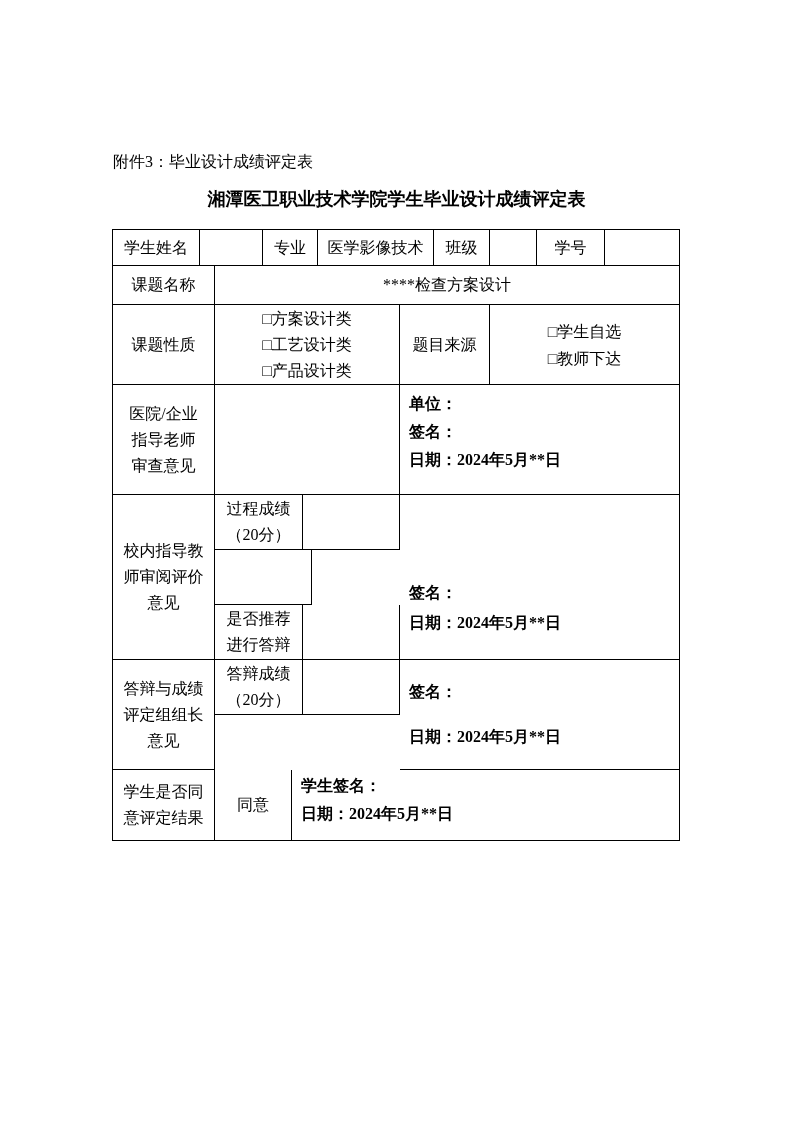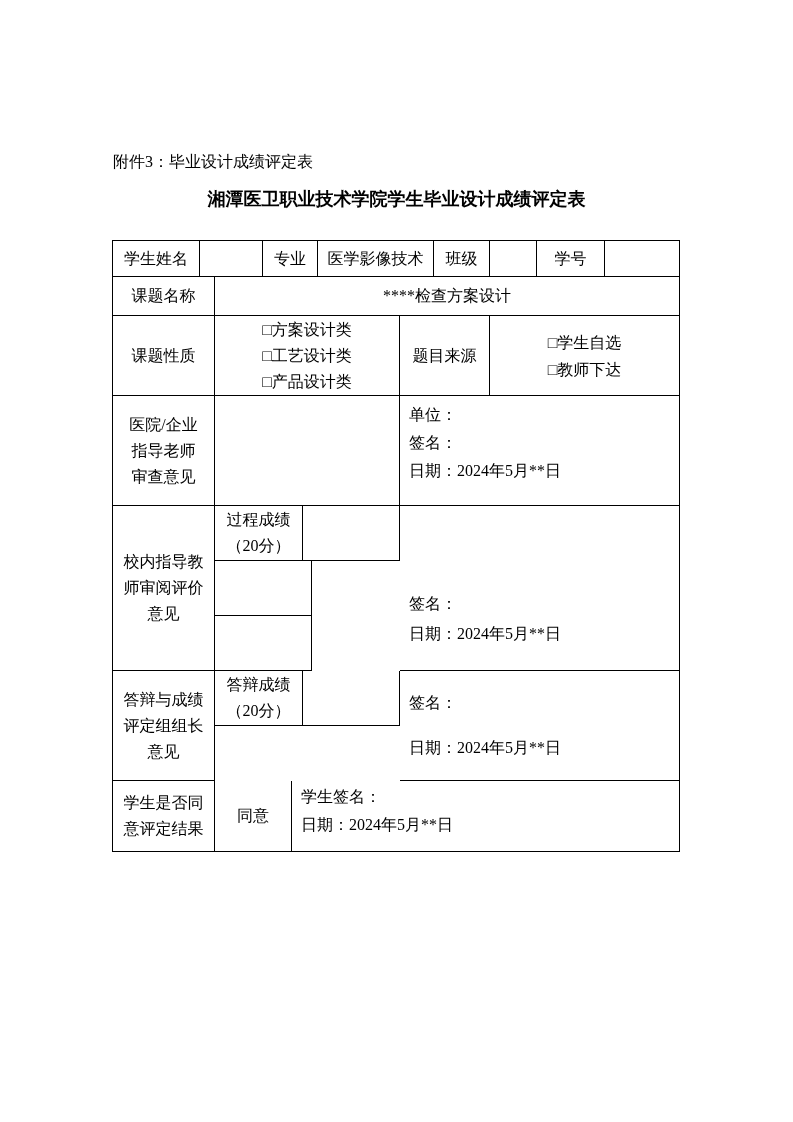--- a/index.html
+++ b/index.html
@@ -3,21 +3,21 @@
 <meta charset="utf-8">
 <style>
   html,body{margin:0;padding:0;background:#ffffff;}
   .page{
     position:relative;width:793px;height:1122px;background:#ffffff;
     font-family:"Liberation Serif","DejaVu Serif",serif;color:#000;overflow:hidden;
   }
   .attachment-label{position:absolute;left:113px;top:152px;font-size:16px;}
   .form-title{position:absolute;left:0;top:187px;width:100%;text-align:center;
     font-size:18px;font-weight:bold;}
-  .form-table{position:absolute;left:112px;top:240px;width:568px;border:1px solid #000;
+  .form-table{position:absolute;left:112px;top:229px;width:568px;border:1px solid #000;
     font-size:16px;box-sizing:border-box;}
   .trow{display:flex;}
   .subrow{display:flex;}
   .cell{
     border-right:1px solid #000;border-bottom:1px solid #000;
     display:flex;flex-direction:column;align-items:center;justify-content:center;
     text-align:center;flex-shrink:0;box-sizing:border-box;line-height:26px;
     overflow:hidden;
   }
   .cell.last{border-right:none;flex:1;}
@@ -28,21 +28,21 @@
   .c87{width:87px}.c63{width:63px}.c55{width:55px}.c116{width:116px}
   .c56{width:56px}.c47{width:47px}.c68{width:68px}.c74{width:74px}
   .c102{width:102px}.c464{width:464px}.c185{width:185px}.c90{width:90px}
   .c189{width:189px}.c88{width:88px}.c97{width:97px}.c279{width:279px}
   .c77{width:77px}.c387{width:387px}
   
   .h36{height:36px}.h39{height:39px}.h80{height:80px}.h110{height:110px}
   .h165{height:165px}.h55{height:55px}.h70{height:70px}.h150{height:150px}
 
   
-  .hl{align-items:flex-start;text-align:center;padding-left:9px;}
+  .hl{align-items:flex-start;text-align:center;padding-left:9px;font-weight:bold;}
   .vt{justify-content:flex-start;}
   .pt5{padding-top:5px}.pt83{padding-top:83px}.pt17{padding-top:17px}.pt2{padding-top:2px}
   .lh28{line-height:28px}.lh30{line-height:30px}
   .gap15{gap:15px}
   .opt-block{text-align:left;line-height:26px;}
   .opt-block.wide{line-height:27px;}
   .seal-cell{align-items:flex-end;padding-right:36px;}
   .seal-block{text-align:left;line-height:30px;margin-top:26px;}
 </style>
 </head>
@@ -114,20 +114,24 @@
           <div class="cell c88">
             <div>过程成绩</div>
             <div>（20分）</div>
           </div>
           <div class="cell c97"></div>
         </div>
         <div class="subrow h55">
           <div class="cell c97"></div>
         </div>
         <div class="subrow h55">
+          <div class="cell c88">
+            <div>是否推荐</div>
+            <div>进行答辩</div>
+          </div>
           <div class="cell c97"></div>
         </div>
       </div>
       <div class="cell c279 last hl vt pt83 lh30">
         <div>签名：</div>
         <div>日期：2024年5月**日</div>
       </div>
     </div>
 
     <div class="trow h110">

